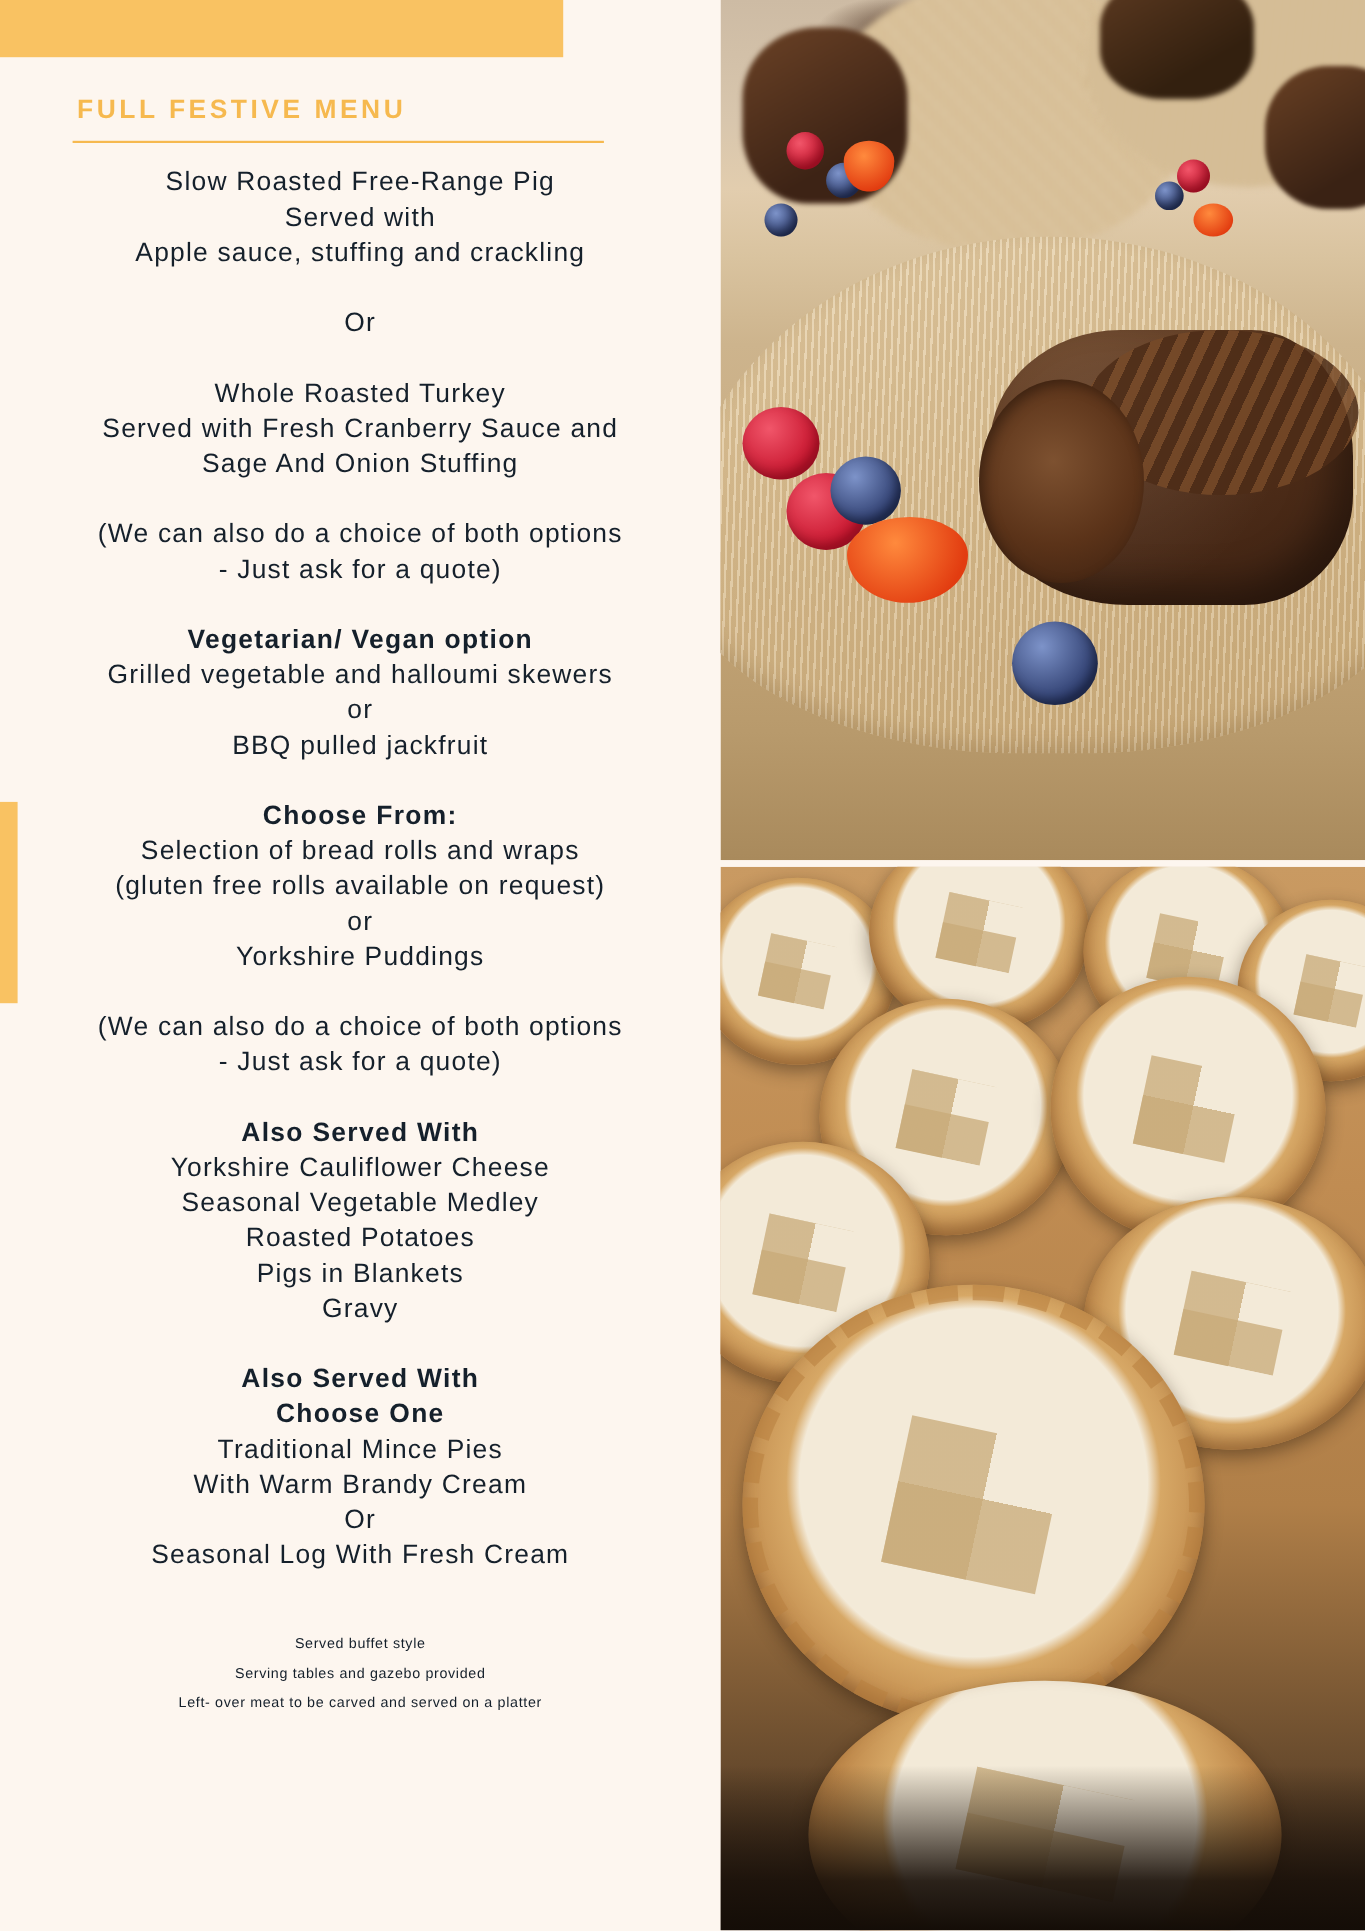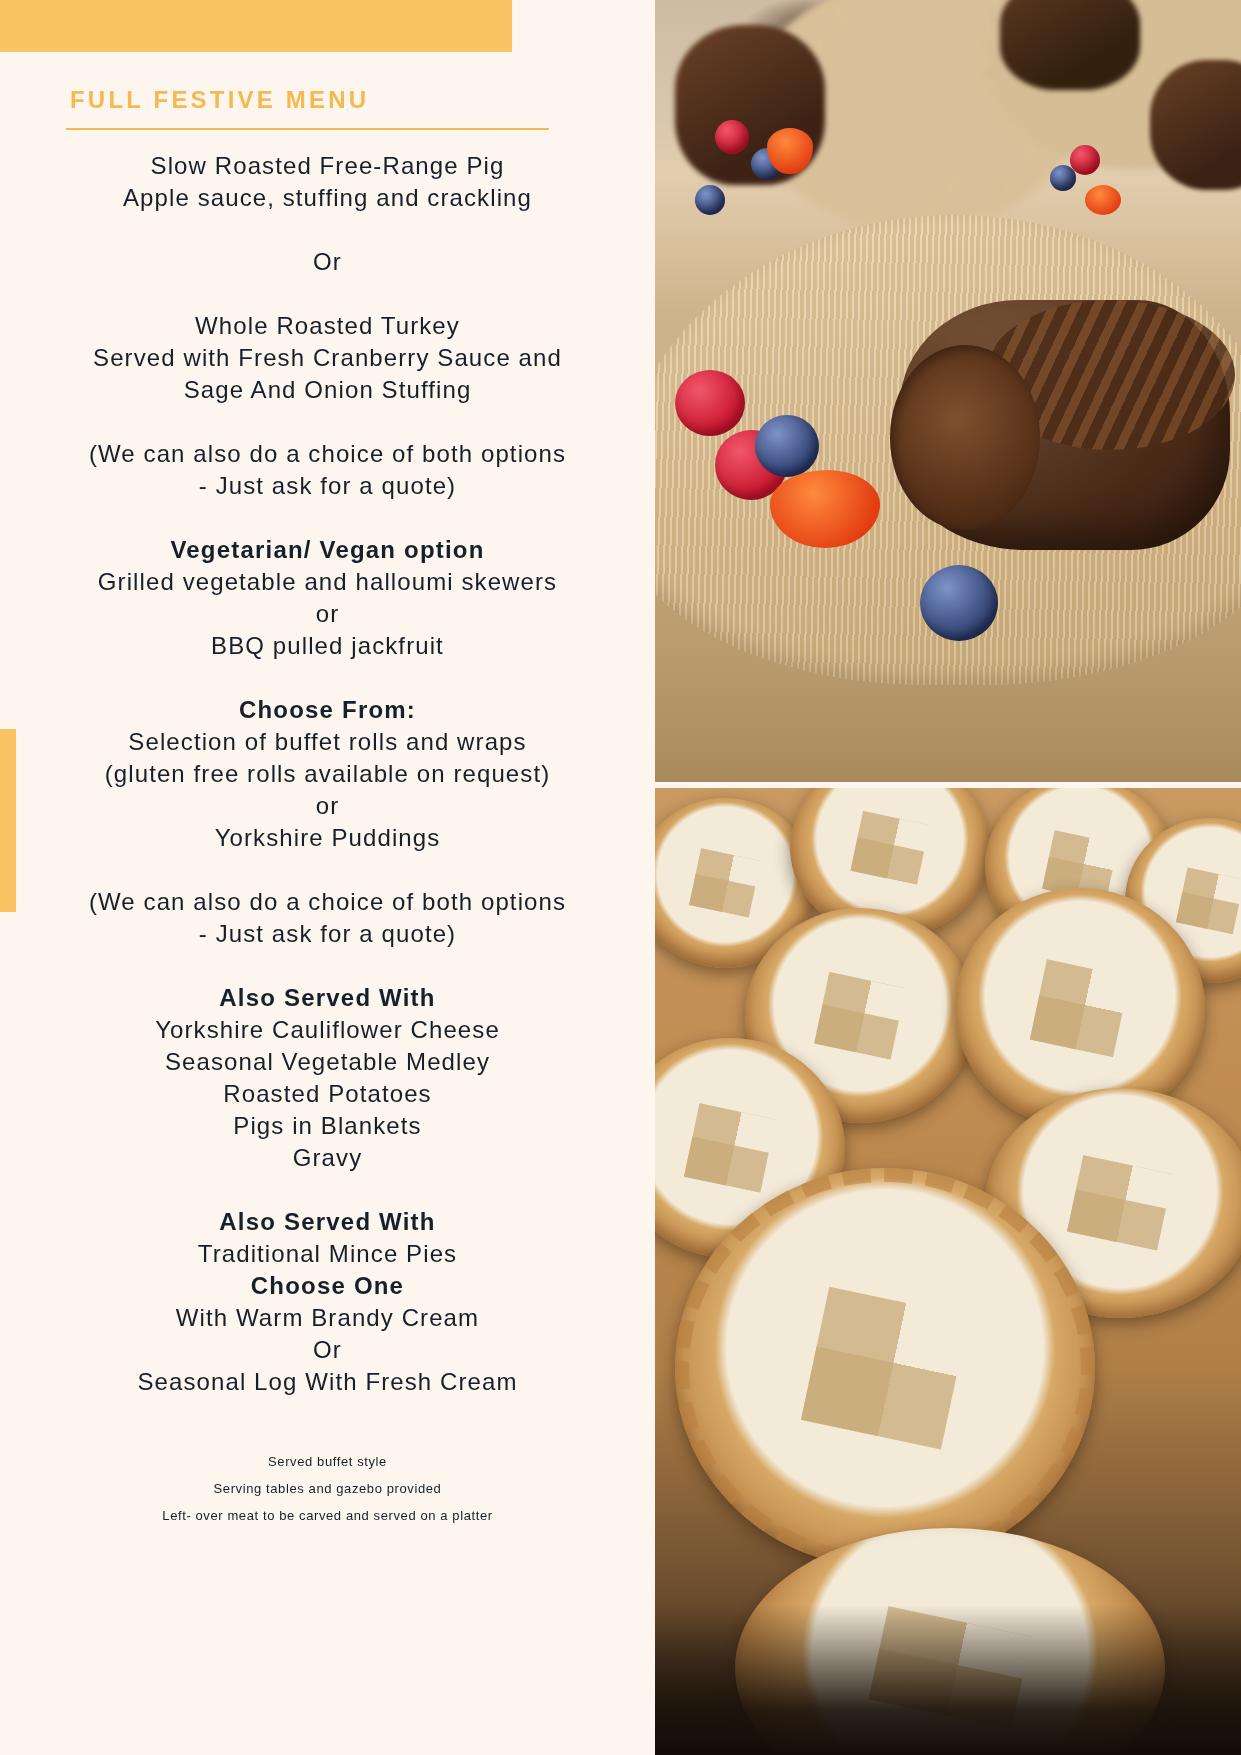--- a/index.html
+++ b/index.html
@@ -232,55 +232,56 @@
 
   <div class="top-bar"></div>
   <div class="left-bar"></div>
 
   <div class="menu-col">
     <div class="menu-title">FULL FESTIVE MENU</div>
     <div class="title-rule"></div>
 
     <div class="menu-body" id="menu-body">
         <div class="line">Slow Roasted Free-Range Pig</div>
+        <div class="line">Served with</div>
         <div class="line">Apple sauce, stuffing and crackling</div>
         <div class="blank"></div>
         <div class="line">Or</div>
         <div class="blank"></div>
         <div class="line">Whole Roasted Turkey</div>
         <div class="line">Served with Fresh Cranberry Sauce and</div>
         <div class="line">Sage And Onion Stuffing</div>
         <div class="blank"></div>
         <div class="line">(We can also do a choice of both options</div>
         <div class="line">- Just ask for a quote)</div>
         <div class="blank"></div>
         <div class="line bold">Vegetarian/ Vegan option</div>
         <div class="line">Grilled vegetable and halloumi skewers</div>
         <div class="line">or</div>
         <div class="line">BBQ pulled jackfruit</div>
         <div class="blank"></div>
         <div class="line bold">Choose From:</div>
-        <div class="line">Selection of buffet rolls and wraps</div>
+        <div class="line">Selection of bread rolls and wraps</div>
         <div class="line">(gluten free rolls available on request)</div>
         <div class="line">or</div>
         <div class="line">Yorkshire Puddings</div>
         <div class="blank"></div>
         <div class="line">(We can also do a choice of both options</div>
         <div class="line">- Just ask for a quote)</div>
         <div class="blank"></div>
         <div class="line bold">Also Served With</div>
         <div class="line">Yorkshire Cauliflower Cheese</div>
         <div class="line">Seasonal Vegetable Medley</div>
         <div class="line">Roasted Potatoes</div>
         <div class="line">Pigs in Blankets</div>
         <div class="line">Gravy</div>
         <div class="blank"></div>
         <div class="line bold">Also Served With</div>
+        <div class="line bold">Choose One</div>
         <div class="line">Traditional Mince Pies</div>
-        <div class="line bold">Choose One</div>
         <div class="line">With Warm Brandy Cream</div>
         <div class="line">Or</div>
         <div class="line">Seasonal Log With Fresh Cream</div>
       </div>
 
     <div class="footer-note" id="footer-note">
         <div class="line">Served buffet style</div>
         <div class="line">Serving tables and gazebo provided</div>
         <div class="line">Left- over meat to be carved and served on a platter</div>
       </div>

